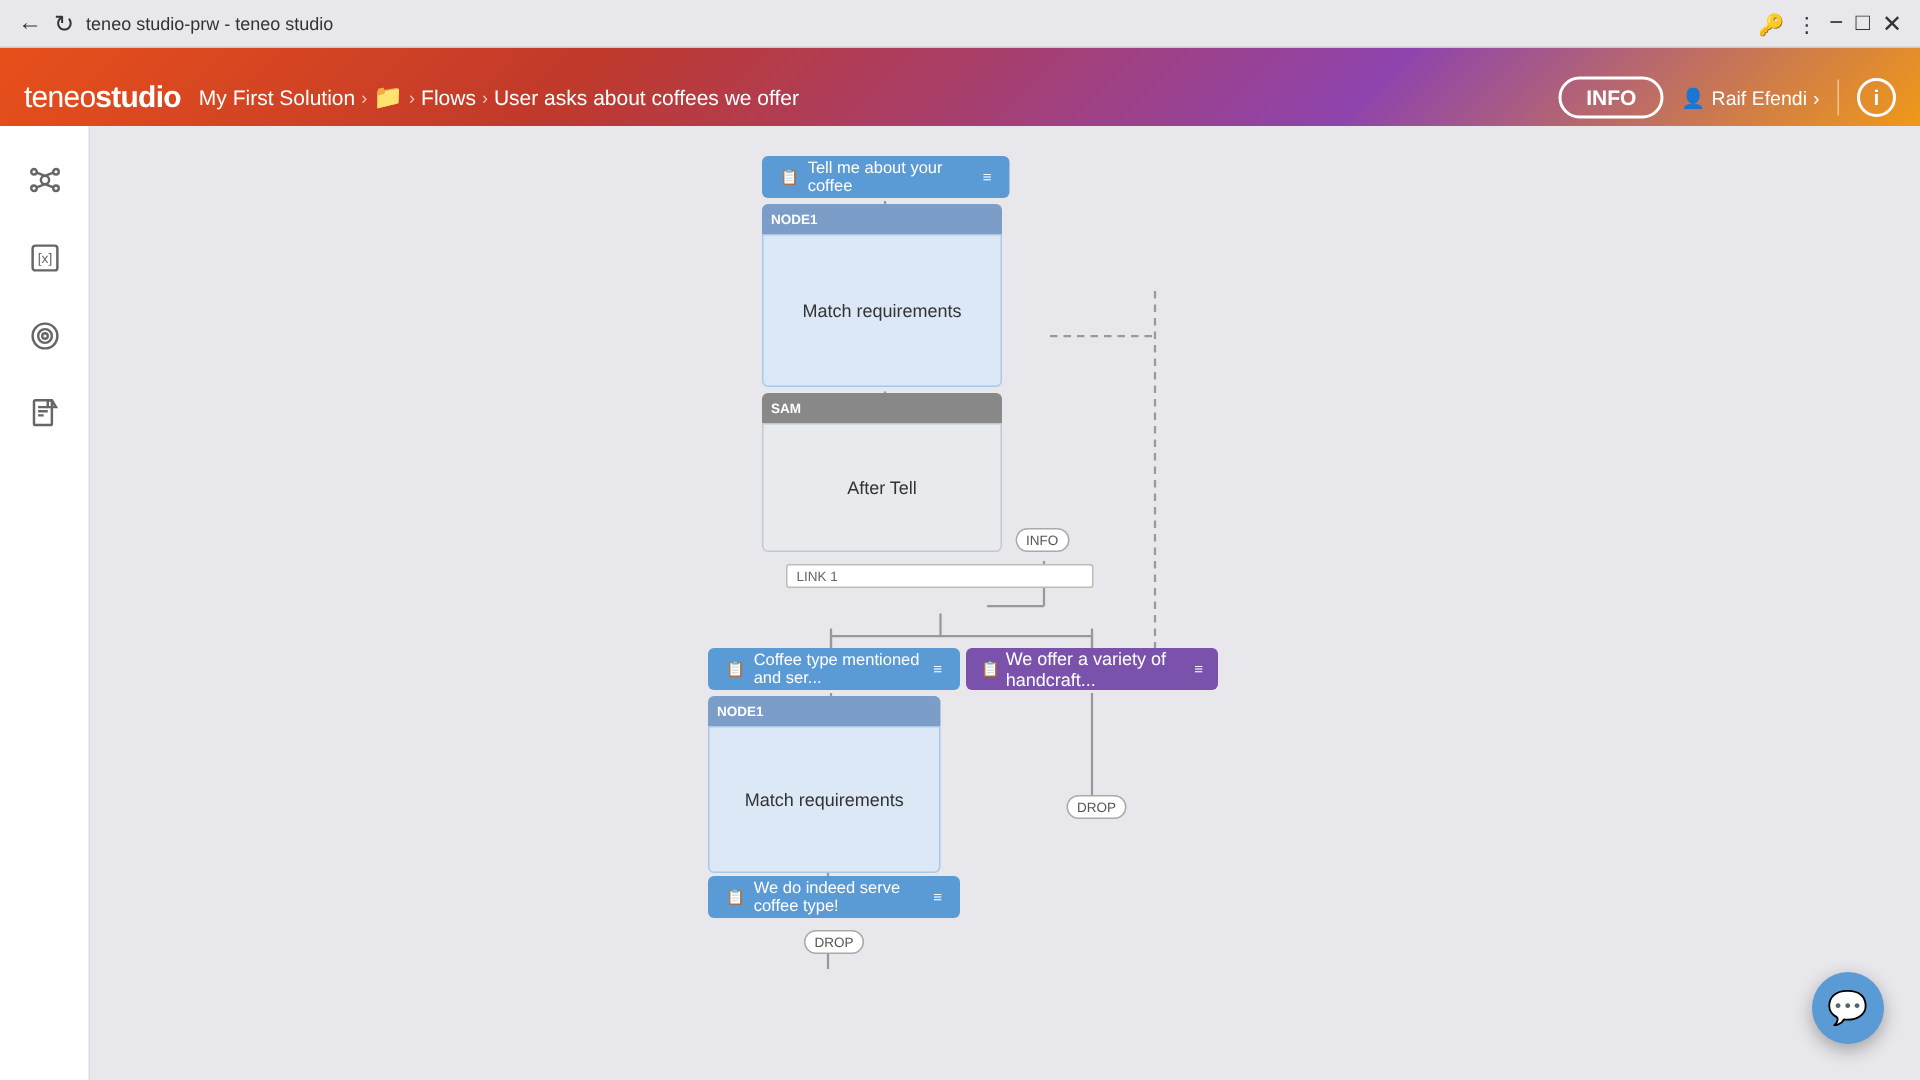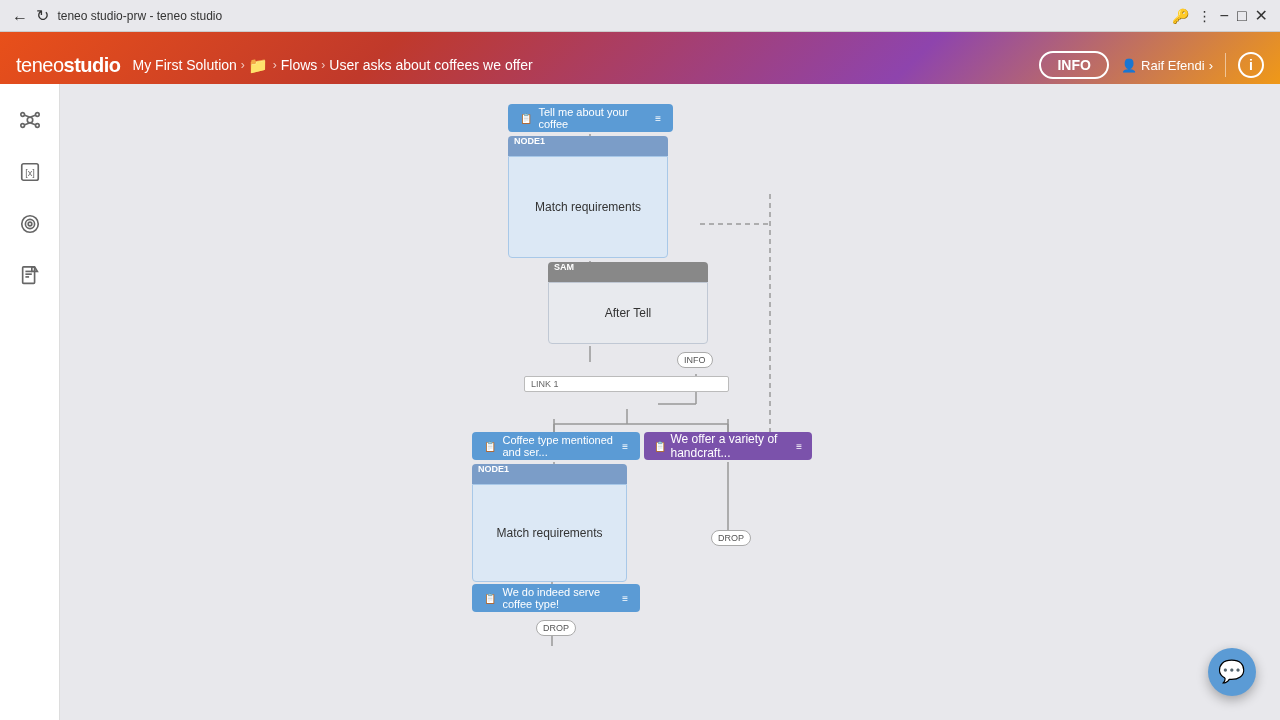--- a/index.html
+++ b/index.html
@@ -117,21 +117,21 @@
       font-size: 12px;
       display: flex;
       flex-direction: column;
       cursor: pointer;
     }
 
     .node-header {
       height: 20px;
       border-radius: 4px 4px 0 0;
       display: flex;
-      align-items: flex-start;
+      align-items: center;
       padding: 0 6px;
       font-size: 10px;
       font-weight: 600;
       color: white;
       gap: 4px;
     }
 
     .node-body {
       flex: 1;
       display: flex;
@@ -324,21 +324,21 @@
 
   <div class="flow-node" style="left:448px;top:52px;width:160px;height:122px;">
     <div class="node-header" style="background:#7b9dc8;font-size:9px;">
       <span>NODE1</span>
     </div>
     <div class="node-body" style="background:#dce8f5;border-color:#a8c8e8;height:102px;">
       <span>Match requirements</span>
     </div>
   </div>
 
-  <div class="flow-node" style="left:448px;top:178px;width:160px;height:82px;margin-left:40px;">
+  <div class="flow-node" style="left:448px;top:178px;width:160px;height:106px;">
     <div class="node-header" style="background:#888;font-size:9px;">
       <span>SAM</span>
     </div>
     <div class="node-body" style="height:62px;background:#e8eaee;border-color:#c0c8d4;">
       <span>After Tell</span>
     </div>
   </div>
 
   <div style="position:absolute;left:617px;top:268px;">
     <div style="background:white;border:1.5px solid #aaa;border-radius:12px;padding:2px 6px;font-size:9px;color:#555;white-space:nowrap;">INFO</div>

